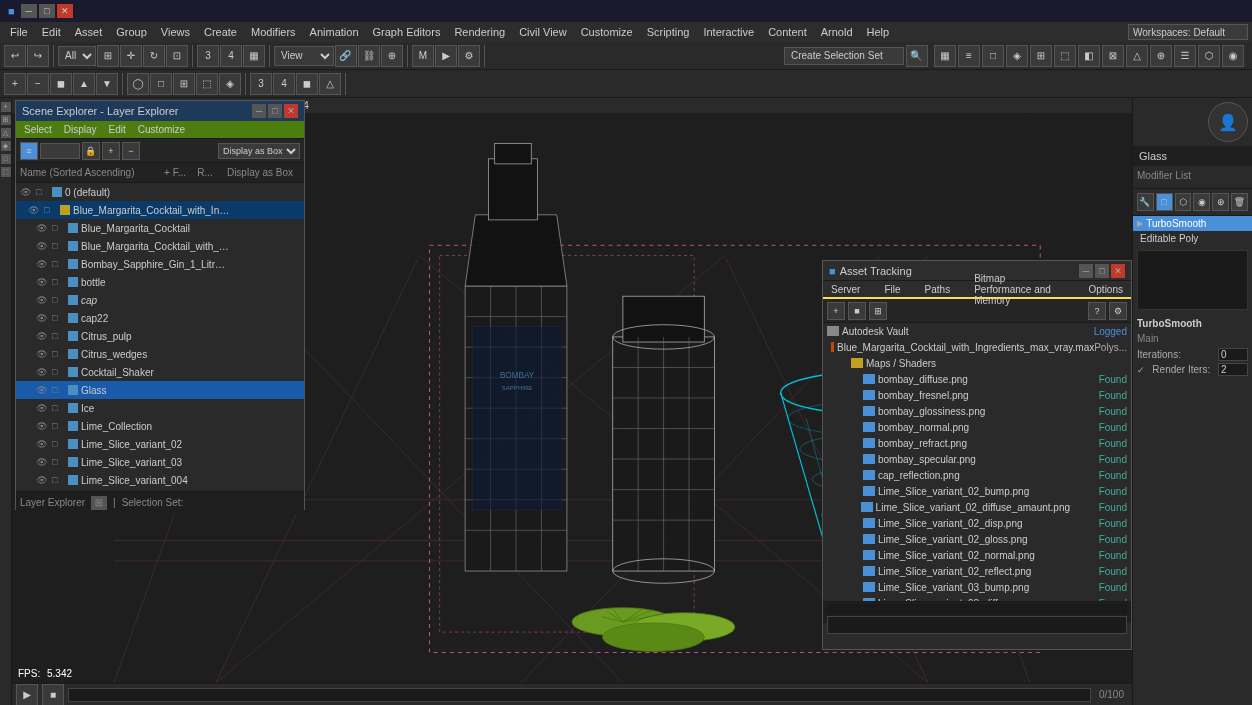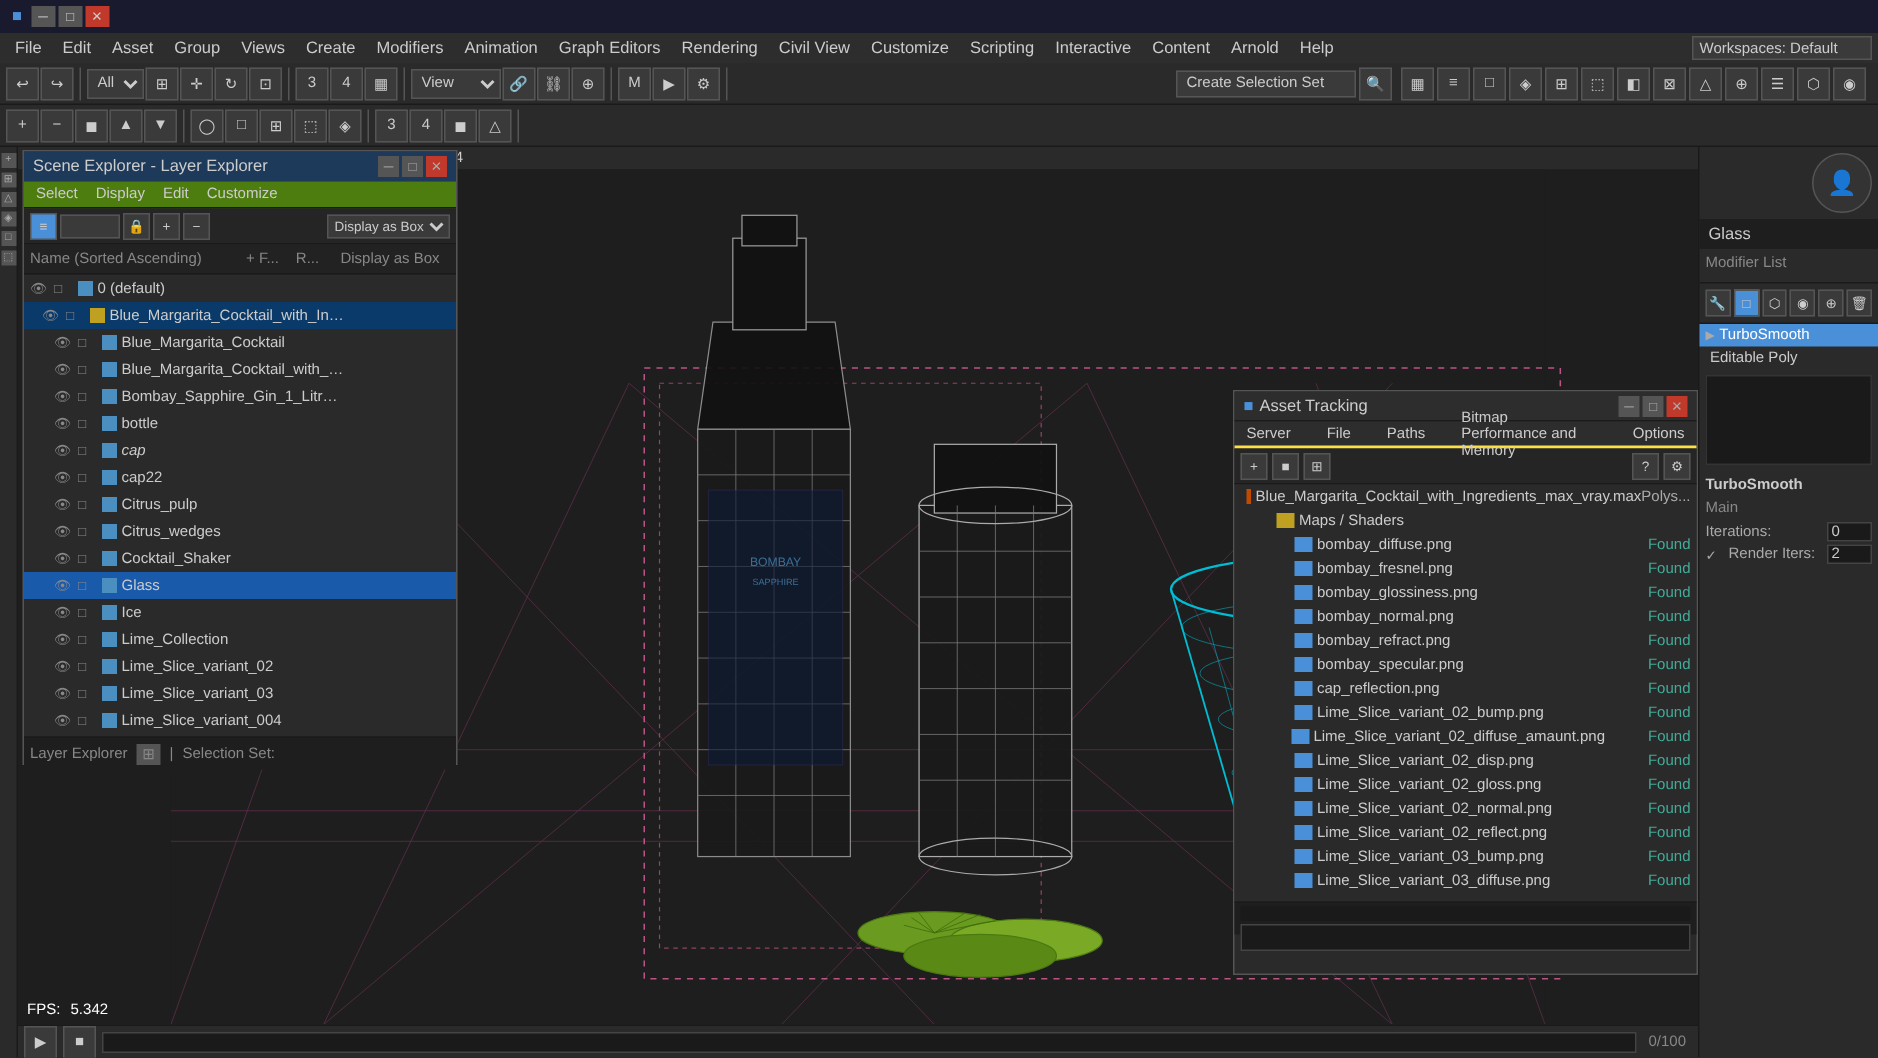--- a/index.html
+++ b/index.html
@@ -833,20 +833,26 @@
   <div class="at-toolbar">
     <div class="at-tb-btn">+</div>
     <div class="at-tb-btn">■</div>
     <div class="at-tb-btn">⊞</div>
     <div style="flex:1;"></div>
     <div class="at-tb-btn">?</div>
     <div class="at-tb-btn">⚙</div>
   </div>
   <div class="at-content" id="at-content">
       <div class="at-item">
+      <span class="at-indent" style="width:0px;display:inline-block;"></span>
+      <span class="at-file-icon vault"></span>
+      <span class="at-label">Autodesk Vault</span>
+      <span class="at-status logged">Logged</span>
+    </div>
+      <div class="at-item">
       <span class="at-indent" style="width:12px;display:inline-block;"></span>
       <span class="at-file-icon max"></span>
       <span class="at-label">Blue_Margarita_Cocktail_with_Ingredients_max_vray.max</span>
       <span class="at-status network">Polys...</span>
     </div>
       <div class="at-item">
       <span class="at-indent" style="width:24px;display:inline-block;"></span>
       <span class="at-file-icon folder"></span>
       <span class="at-label">Maps / Shaders</span>
       <span class="at-status "></span>

